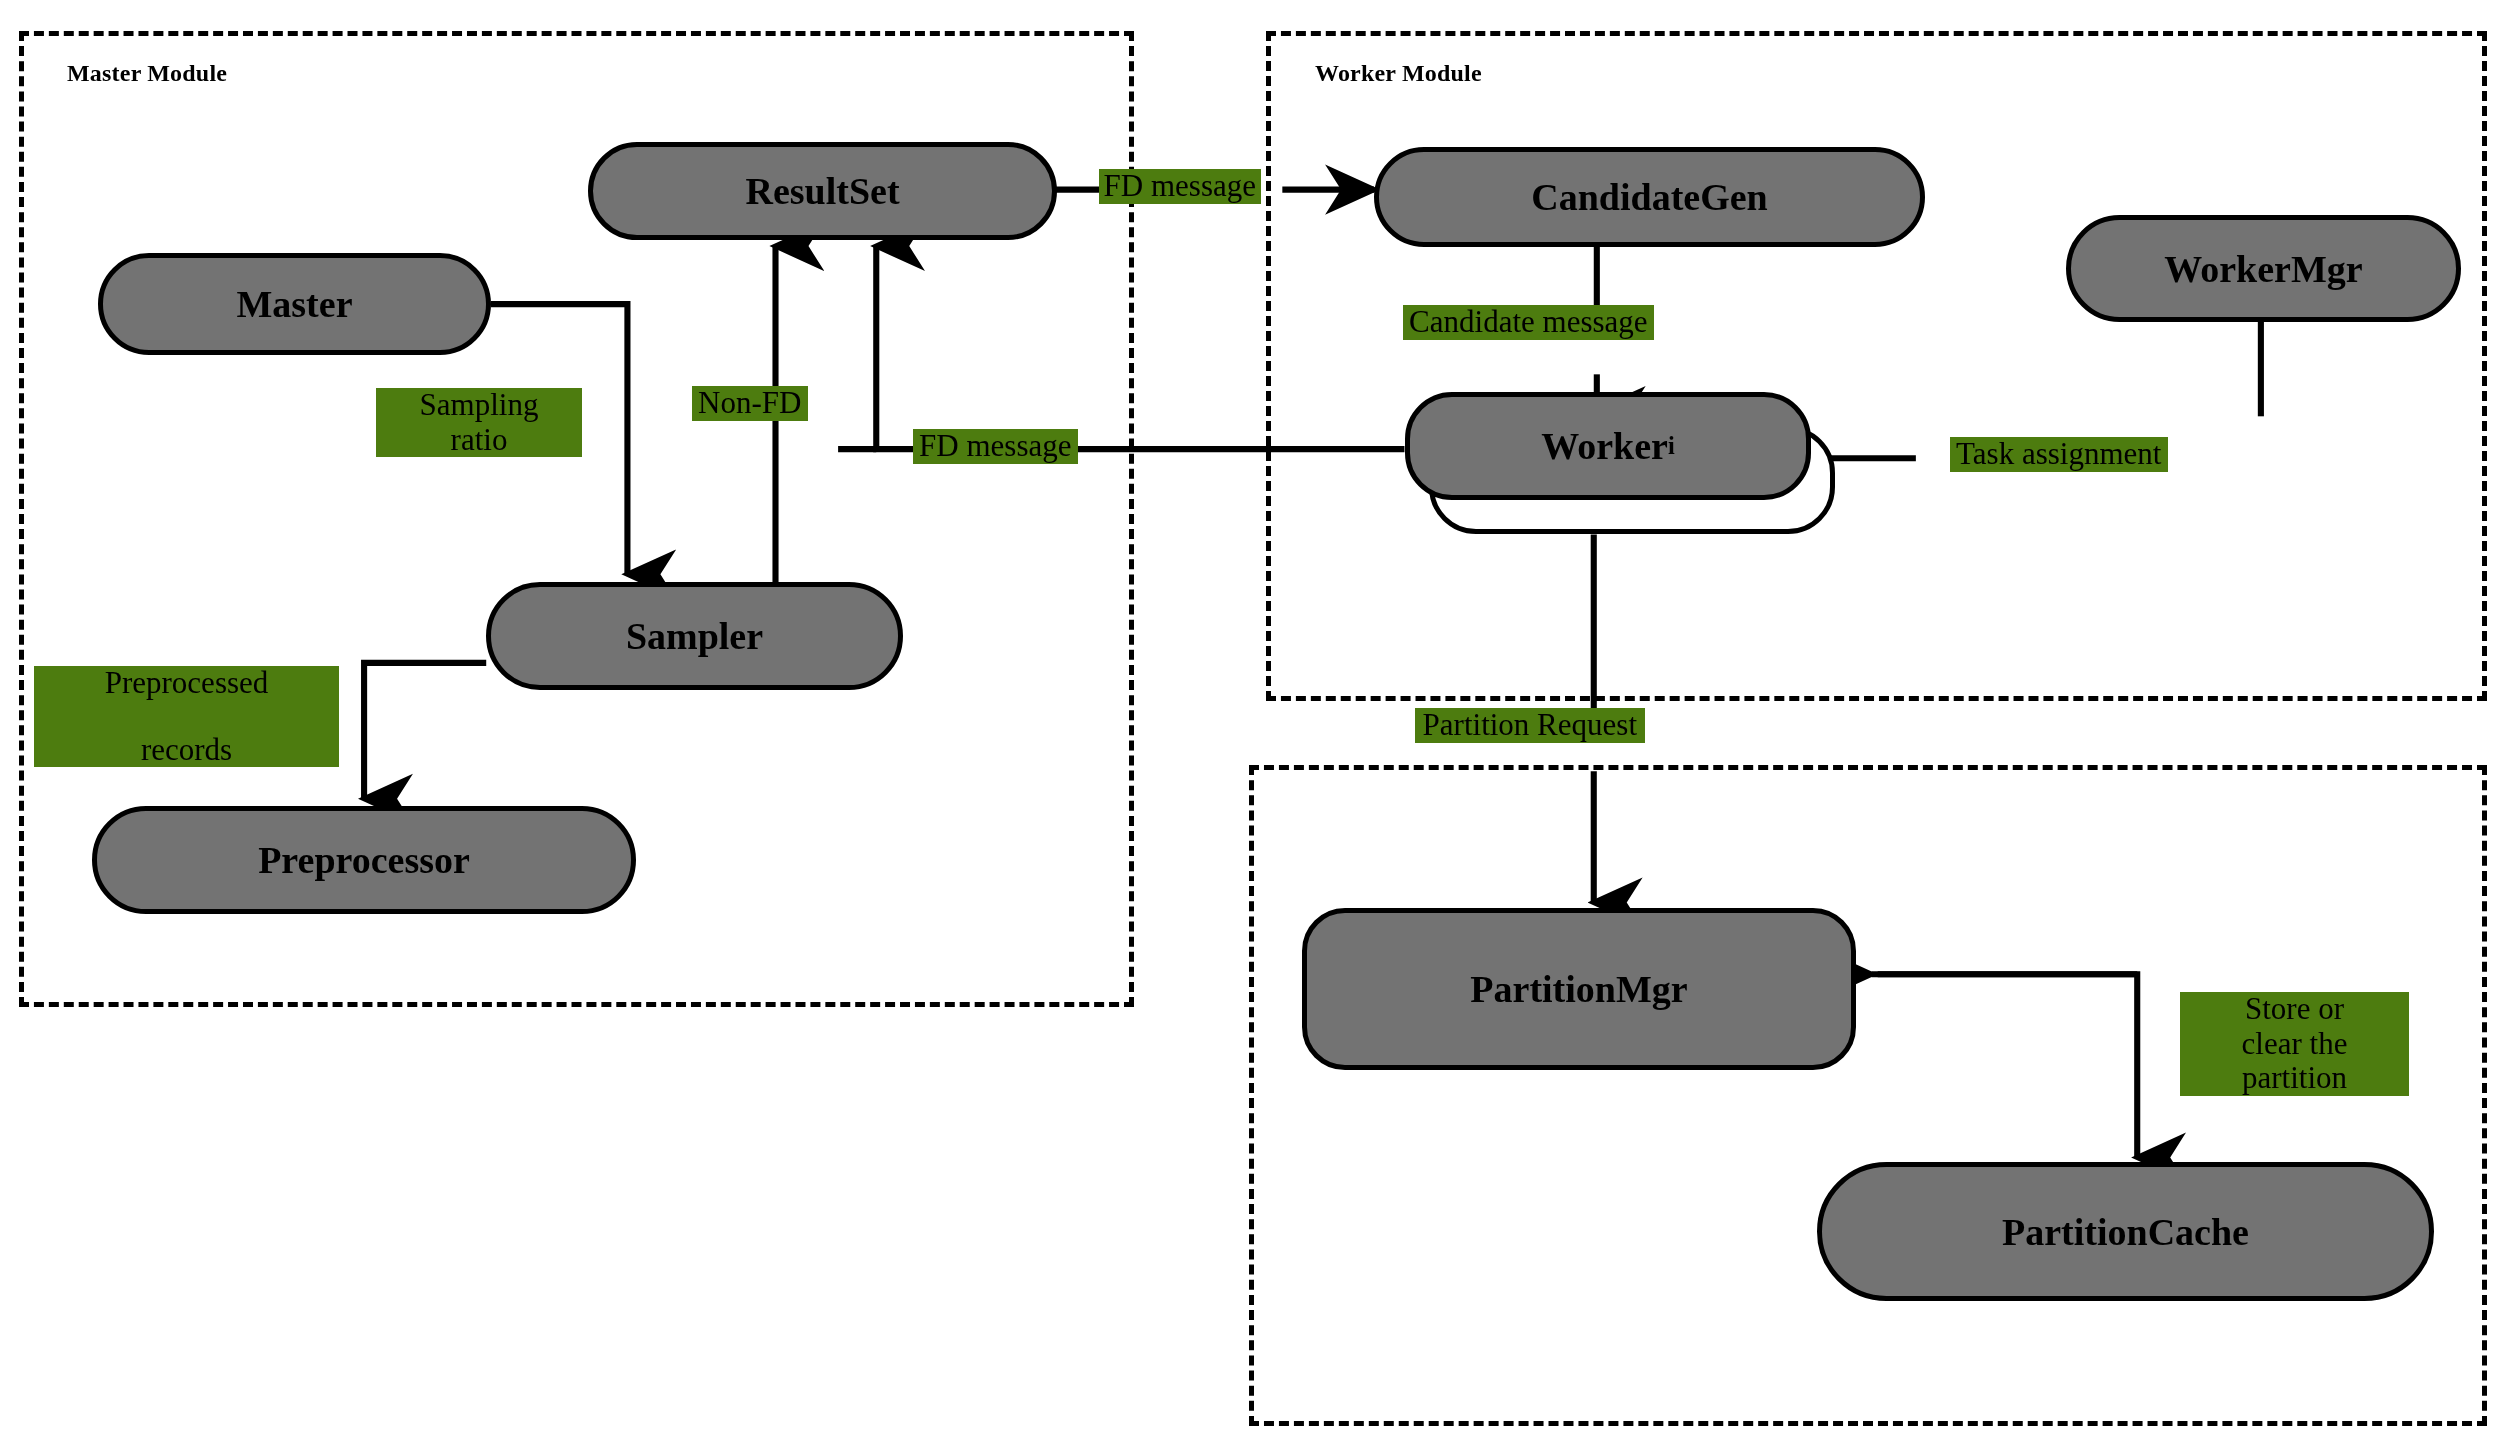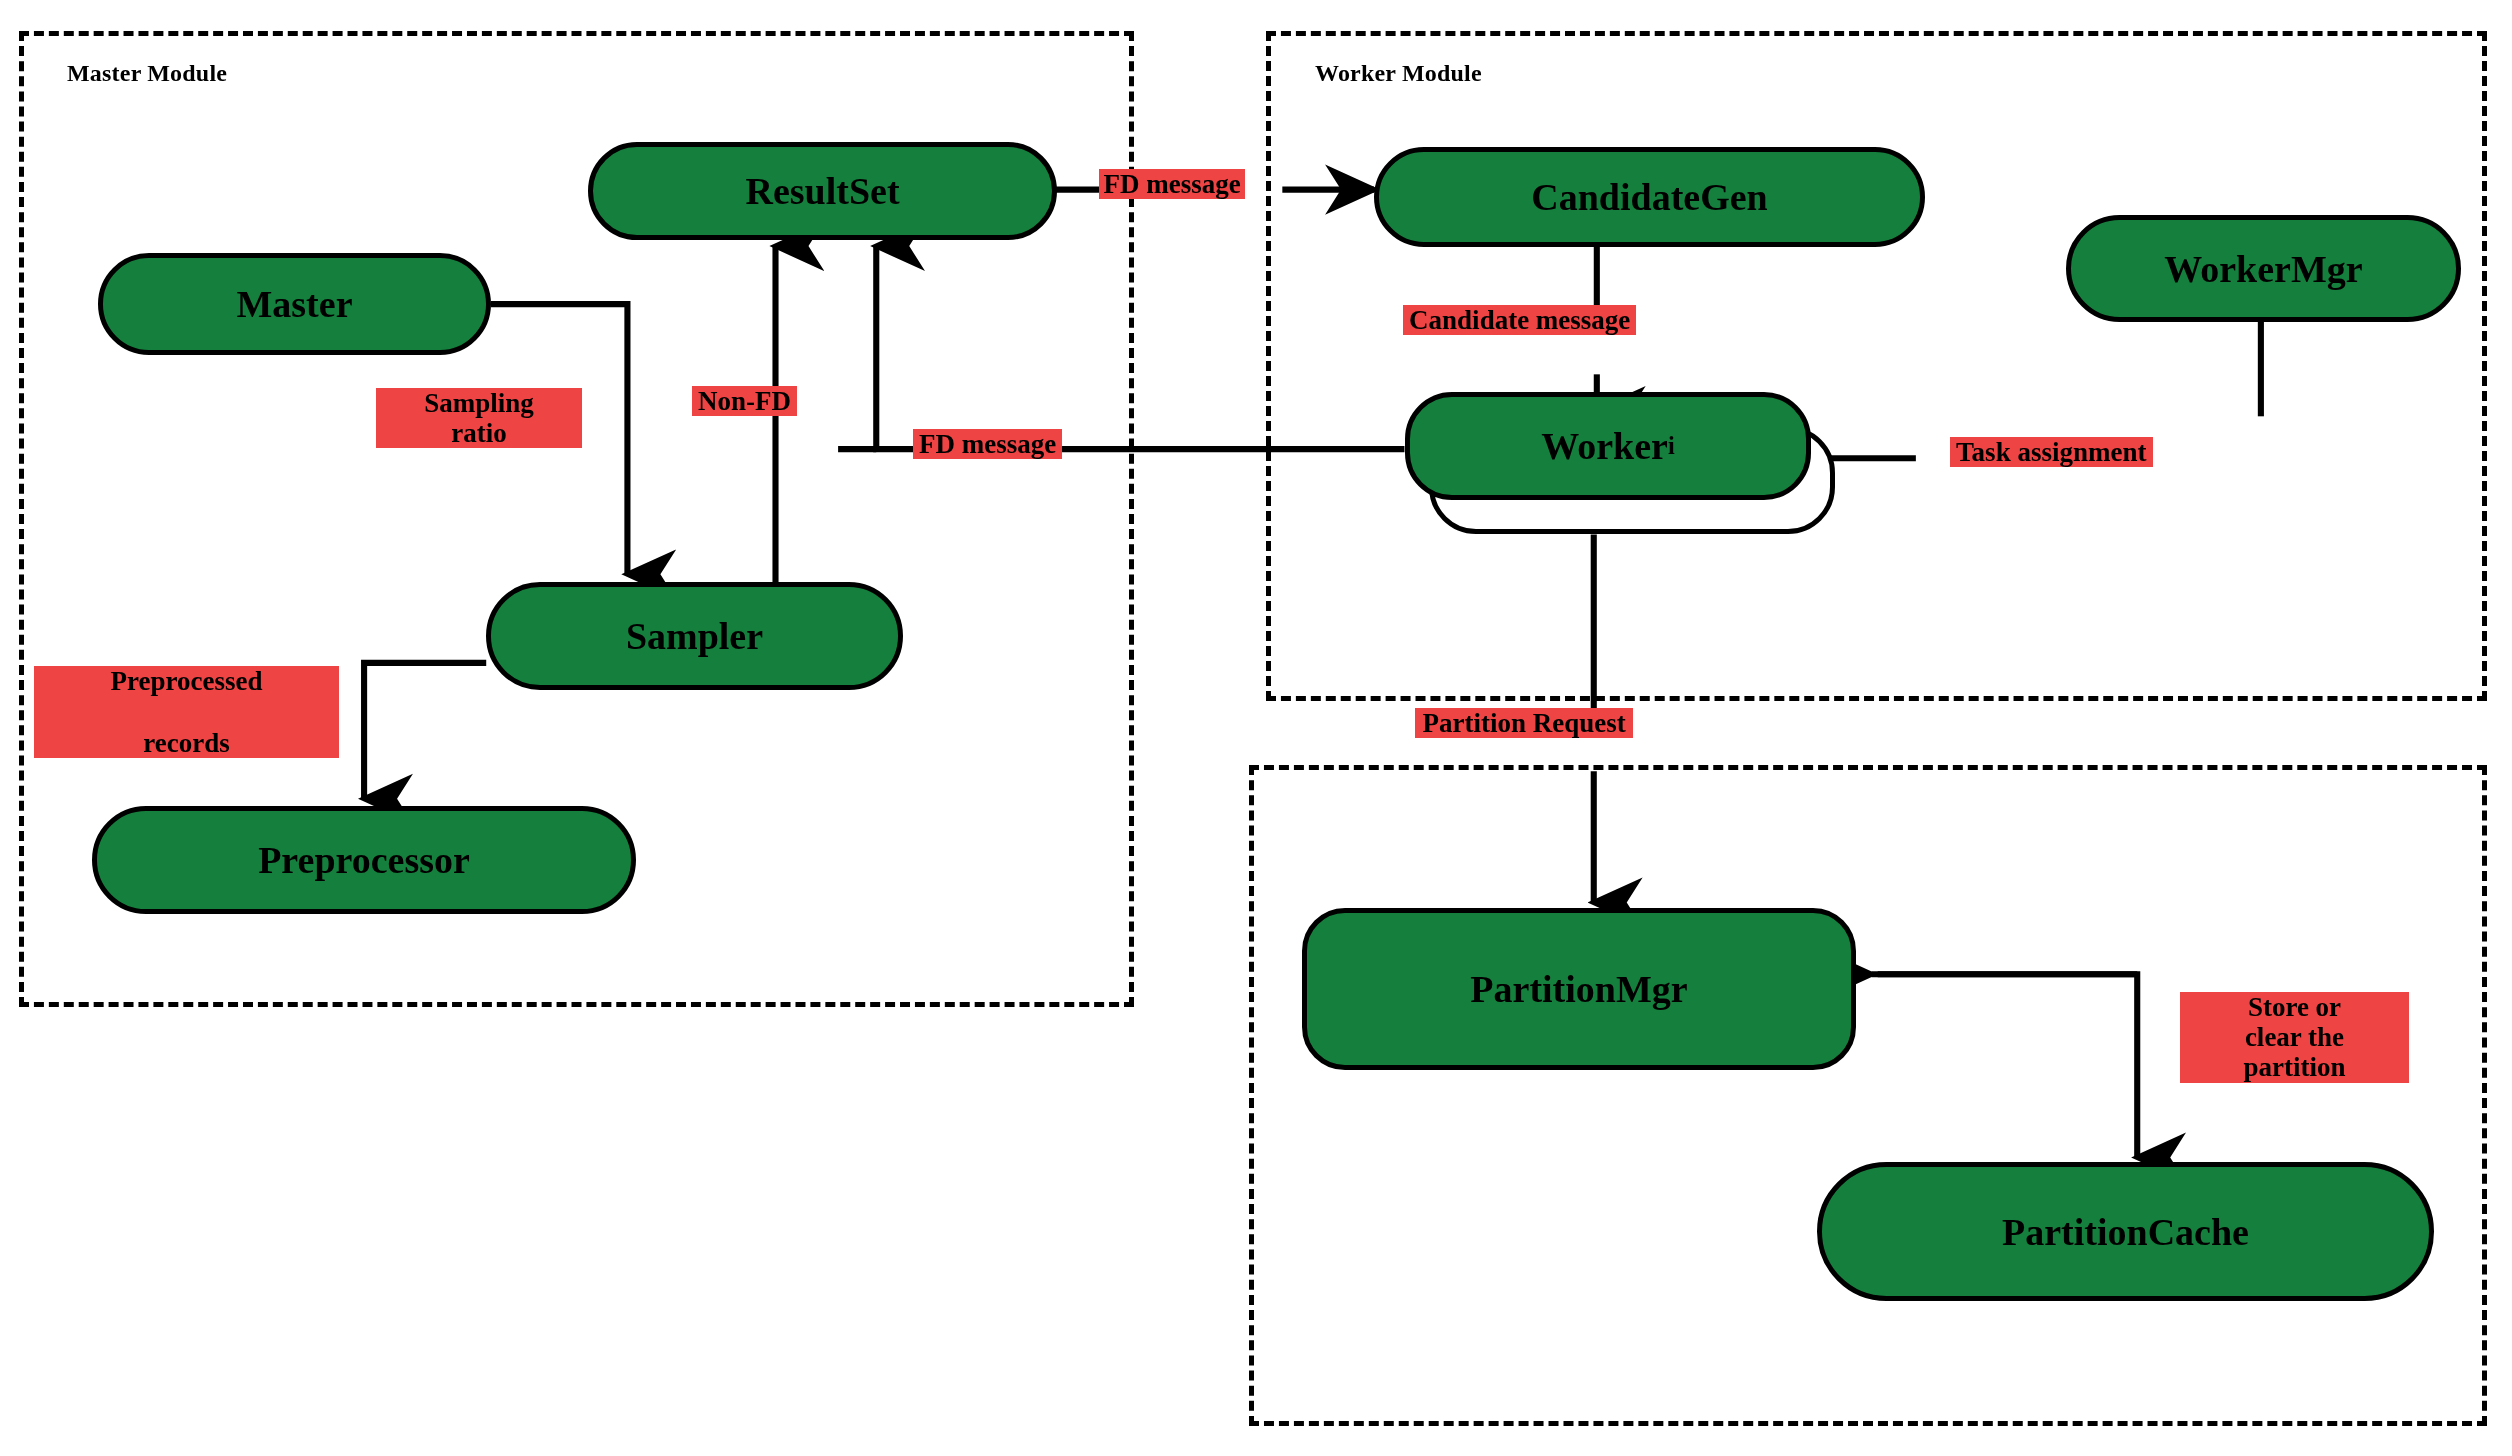--- a/index.html
+++ b/index.html
@@ -35,21 +35,21 @@
     color: #000000;
     white-space: nowrap;
     letter-spacing: 0.2px;
   }
   
   .node {
     position: absolute;
     box-sizing: border-box;
     border: 5.3px solid #000000;
     border-radius: 47px;
-    background: #15803d;
+    background: #737373;
     display: flex;
     align-items: center;
     justify-content: center;
     font-weight: bold;
     font-size: 38px;
     color: #000000;
     white-space: nowrap;
   }
   .node.pill { border-radius: 763px; }
   .node-stack-back {
@@ -62,25 +62,25 @@
   }
   .node-stack-front { z-index: 2; }
   .sub {
     font-size: 24.4px;
     vertical-align: sub;
     font-weight: bold;
   }
   
   .edge-label {
     position: absolute;
-    font-weight: bold;
-    font-size: 27px;
+    font-weight: normal;
+    font-size: 31px;
     color: #000000;
     white-space: nowrap;
-    background: #ef4444;
+    background: #4d7c0f;
     line-height: 1.12;
   }
   .edge-label.multiline { white-space: normal; text-align: center; }
 </style>
 </head>
 <body>
 
 <div id="canvas">
 
   <svg id="diagram-svg" viewBox="0 0 3291 1908" xmlns="http://www.w3.org/2000/svg">

